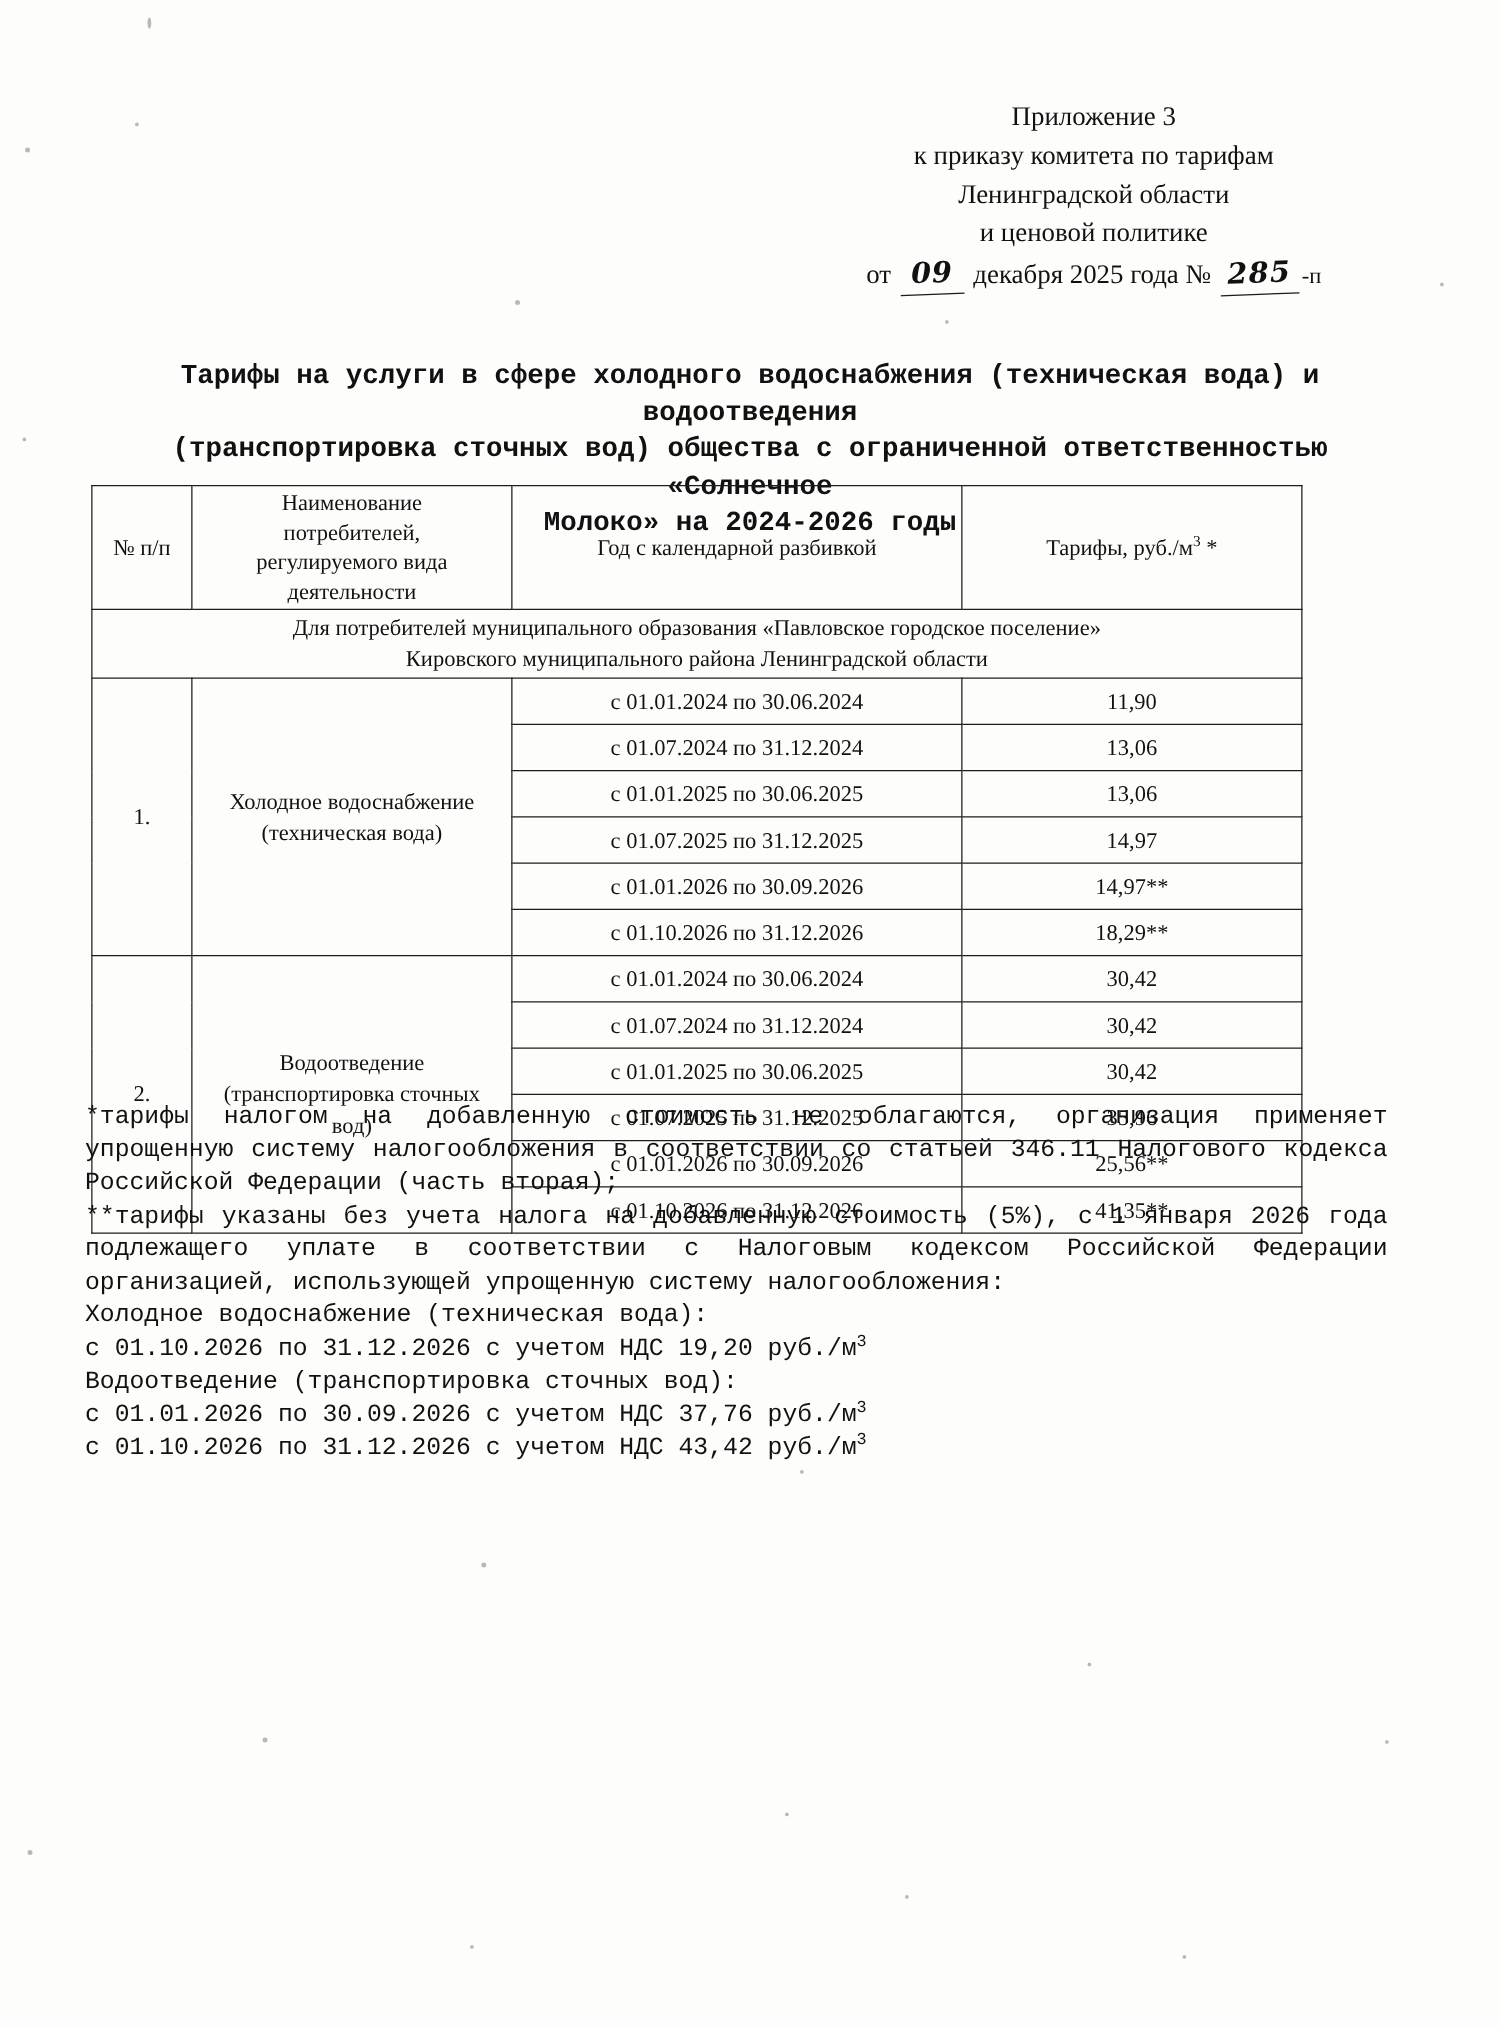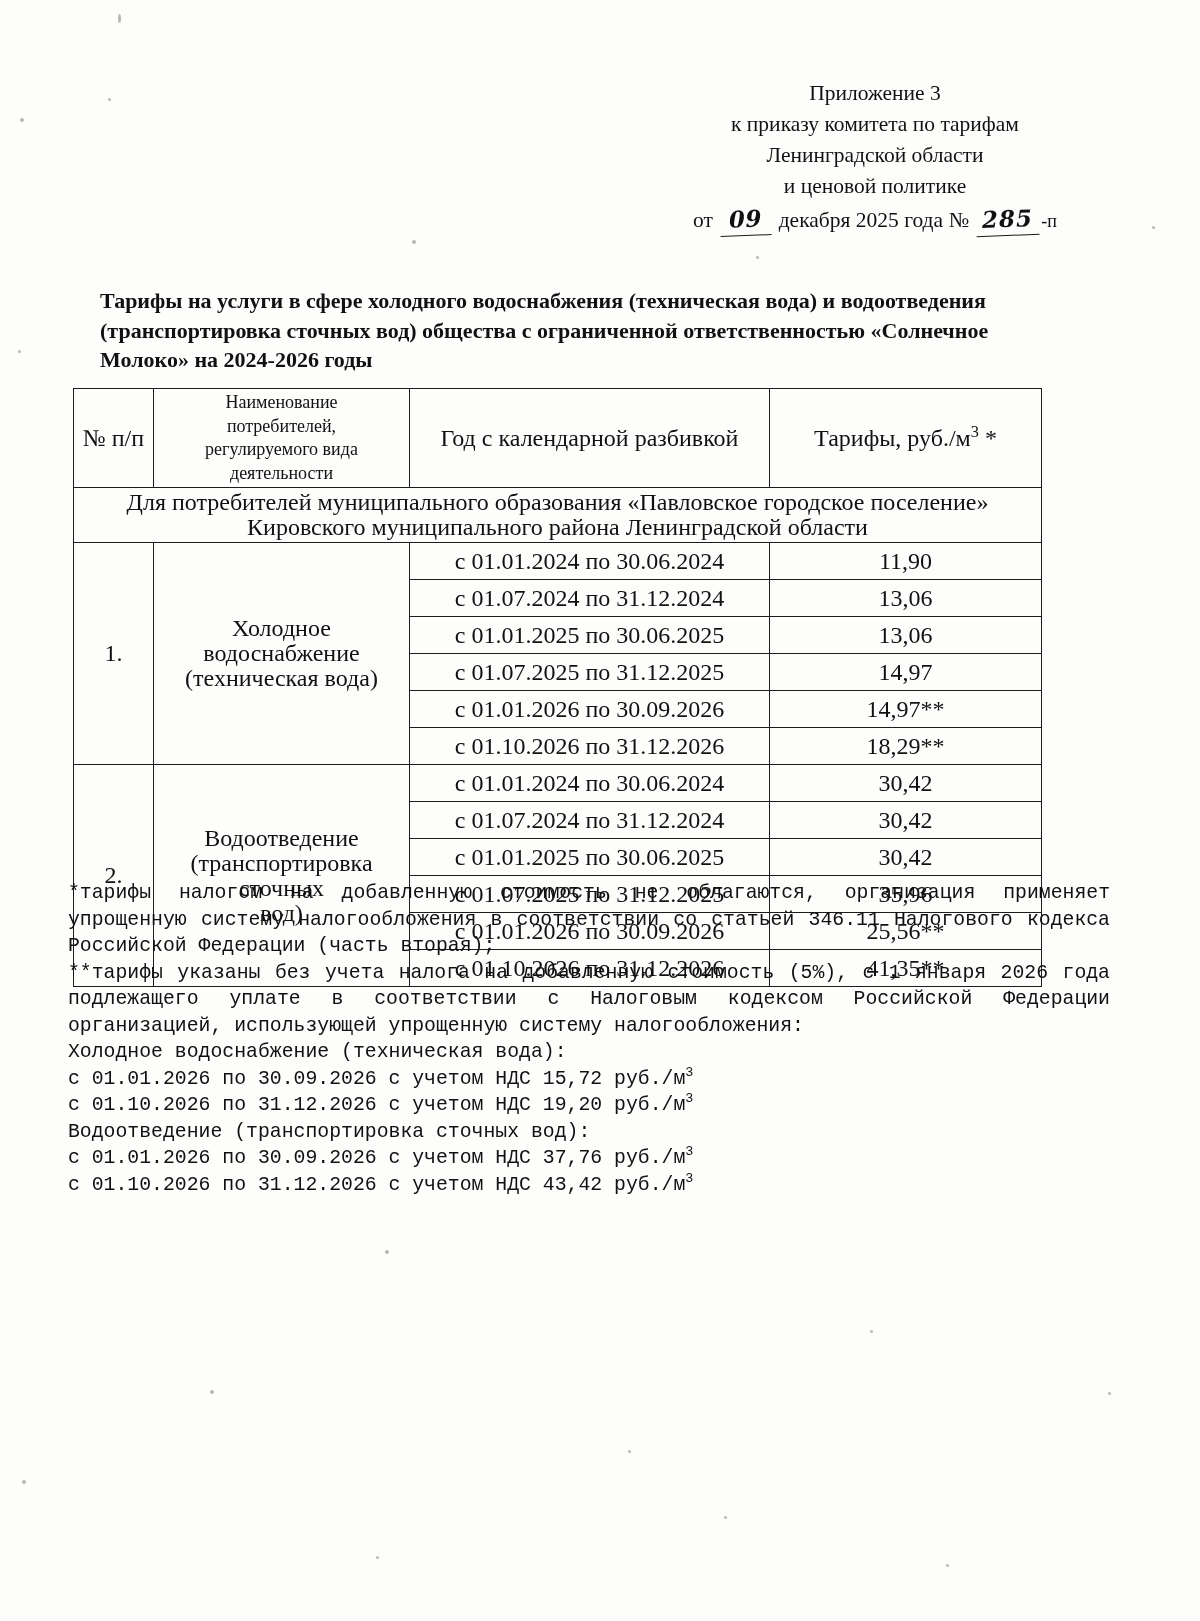--- a/index.html
+++ b/index.html
@@ -59,43 +59,44 @@
     letter-spacing: 1px;
   }
   .suffix-p { font-size: 18px; }
 
   
   .doc-title {
     position: absolute;
     top: 286px;
     left: 100px;
     width: 1000px;
-    text-align: left;
+    text-align: center;
     font-weight: bold;
     font-size: 22px;
     line-height: 29.5px;
+    font-family: Liberation Mono, monospace;
   }
 
   
   .tbl-wrap {
     position: absolute;
     top: 388px;
     left: 73px;
     width: 968px;
   }
   table.tariffs {
     width: 100%;
     border-collapse: collapse;
     table-layout: fixed;
   }
   table.tariffs td, table.tariffs th {
     border: 1.4px solid #1c1c1c;
     padding: 2px 4px;
     font-weight: normal;
-    font-size: 24px;
+    font-size: 18px;
     vertical-align: middle;
     text-align: center;
     line-height: 25px;
   }
   col.c1 { width: 80px; }
   col.c2 { width: 256px; }
   col.c3 { width: 360px; }
   col.c4 { width: 272px; }
 
   th.hcell {
@@ -267,20 +268,19 @@
           <td class="rate">41,35**</td>
         </tr>
       </tbody>
     </table>
   </div>
 
   <div class="notes">
     <p class="just">*тарифы налогом на добавленную стоимость не облагаются, организация применяет упрощенную систему налогообложения в соответствии со статьей 346.11 Налогового кодекса Российской Федерации (часть вторая);</p>
     <p class="just">**тарифы указаны без учета налога на добавленную стоимость (5%), с 1 января 2026 года подлежащего уплате в соответствии с Налоговым кодексом Российской Федерации организацией, использующей упрощенную систему налогообложения:</p>
     <p>Холодное водоснабжение (техническая вода):</p>
-    <p class="nowrapline"><span>с 01.01.2026 по 30.09.2026 с учетом НДС  15,72 руб./м</span><sup>3</sup></p>
     <p class="nowrapline"><span>с 01.10.2026 по 31.12.2026 с учетом НДС  19,20 руб./м</span><sup>3</sup></p>
     <p>Водоотведение (транспортировка сточных вод):</p>
     <p class="nowrapline"><span>с 01.01.2026 по 30.09.2026 с учетом НДС  37,76 руб./м</span><sup>3</sup></p>
     <p class="nowrapline"><span>с 01.10.2026 по 31.12.2026 с учетом НДС  43,42 руб./м</span><sup>3</sup></p>
   </div>
 
 </div>
 
 </body></html>

